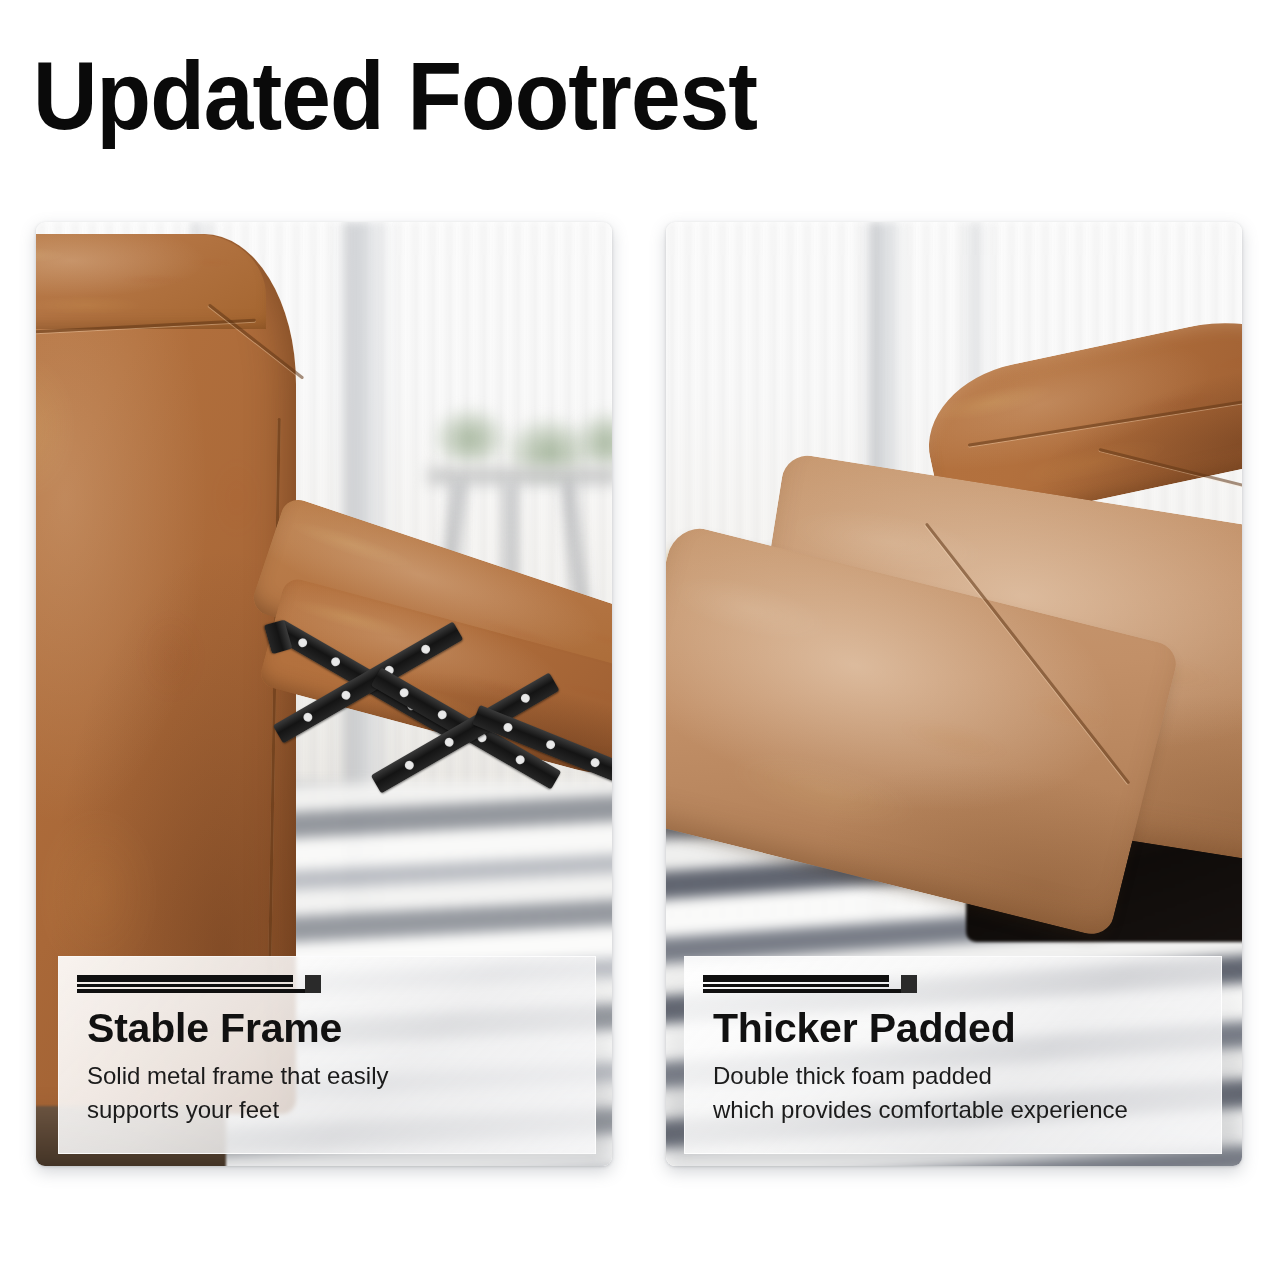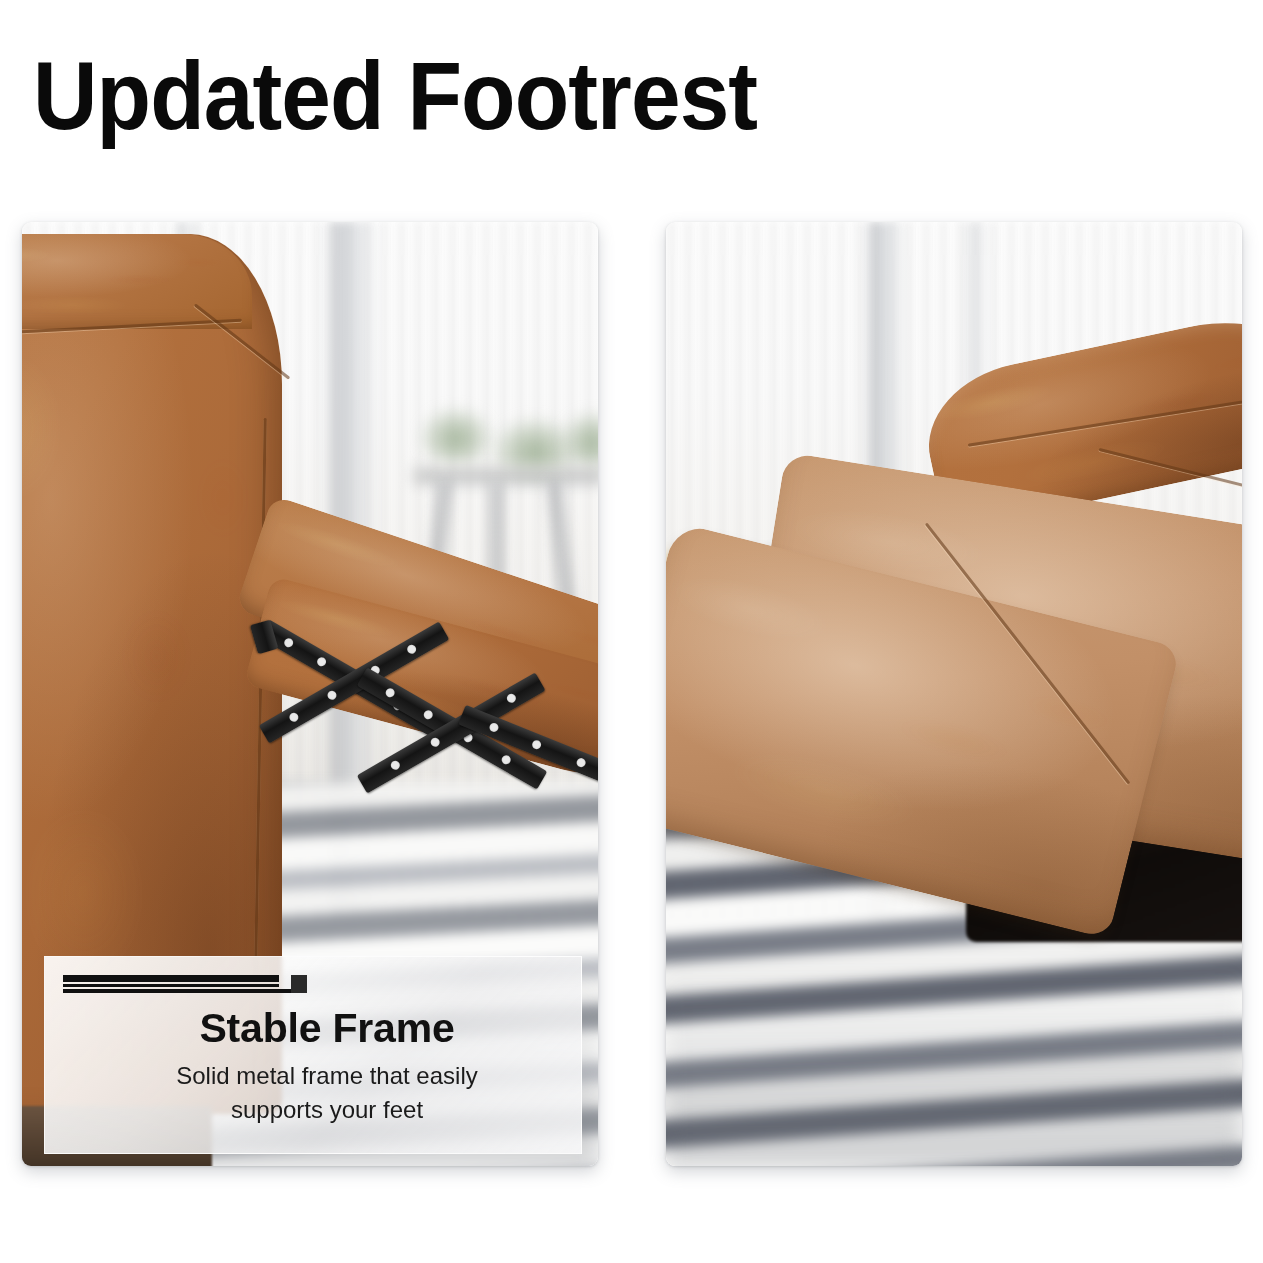--- a/index.html
+++ b/index.html
@@ -43,21 +43,21 @@
     position: absolute;
     top: 222px;
     width: 576px;
     height: 944px;
     border-radius: 9px;
     overflow: hidden;
     box-shadow: 0 6px 16px rgba(110,115,125,0.30),
                 0 1px 3px rgba(90,95,105,0.25);
     background: #efefef;
   }
-  .panel-left  { left: 22px; text-align: center; }
+  .panel-left  { left: 36px; }
   .panel-right { left: 666px; }
 
   .scene {
     position: absolute;
     inset: 0;
     overflow: hidden;
   }
 
   
   .room {
@@ -487,17 +487,28 @@
 
       <div class="seat-main leather-light">
         <div class="grain"></div>
       </div>
       <div class="seat-pad leather-light">
         <div class="grain"></div>
       </div>
       <div class="seam" style="left:260px;top:300px;width:330px;height:3px;transform:rotate(52deg);transform-origin:left center;"></div>
       <div class="seam" style="left:430px;top:250px;width:200px;height:3px;transform:rotate(14deg);"></div>
 
+      <div class="caption caption-right">
+        <div class="rule-group wide">
+          <span class="rule rule-a"></span>
+          <span class="rule rule-b"></span>
+          <span class="rule rule-c"></span>
+          <span class="rule-block"></span>
+        </div>
+        <div class="caption-title">Thicker Padded</div>
+        <div class="caption-body">Double thick foam padded
+which provides comfortable experience</div>
+      </div>
 
     </div>
   </div>
 
 </div>
 
 </body></html>

